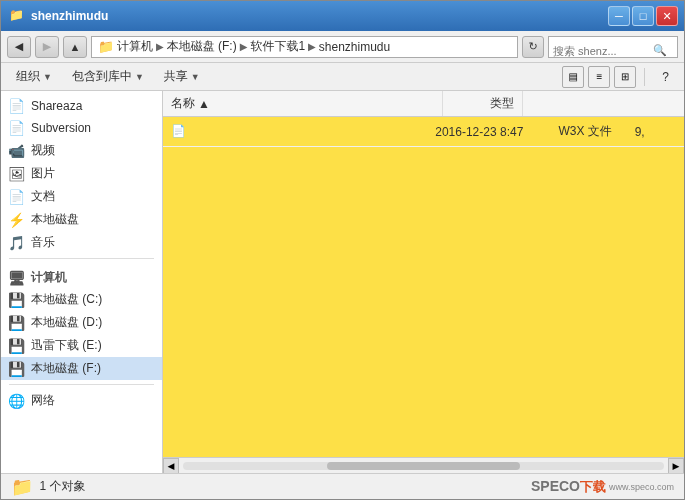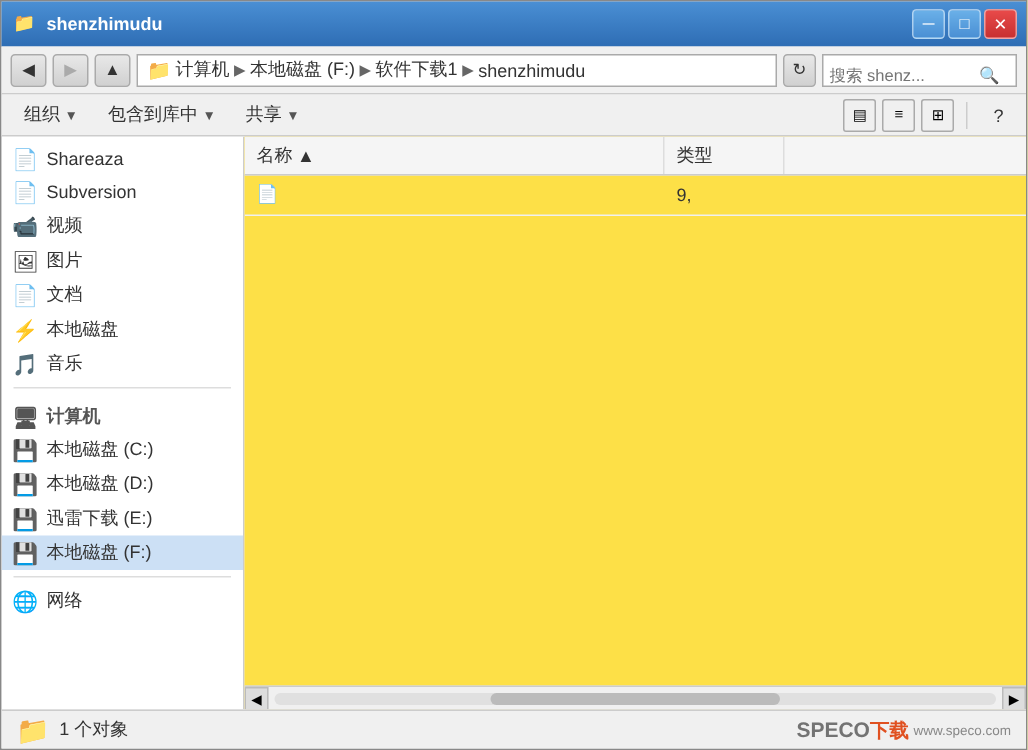--- a/index.html
+++ b/index.html
@@ -266,21 +266,21 @@
       color: #333;
       border-right: 1px solid #ddd;
       cursor: pointer;
       user-select: none;
       display: flex;
       align-items: center;
       gap: 3px;
     }
     .col-name { width: 280px; }
     .col-date { width: 130px; }
-    .col-type { width: 80px; }
+    .col-type { width: 80px; justify-content: flex-end; }
     .col-size { width: 60px; }
     .file-list {
       flex: 1;
       overflow-y: auto;
       overflow-x: hidden;
     }
     .file-row {
       display: flex;
       align-items: center;
       padding: 4px 0;
@@ -502,20 +502,22 @@
         <div class="col-header col-type">
           <span>类型</span>
         </div>
       </div>
 
       <div class="file-list">
         <div class="file-row">
           <div class="file-icon-cell">
             <span class="file-icon">📄</span>
           </div>
+          <div class="file-cell col-date">2016-12-23 8:47</div>
+          <div class="file-cell col-type">W3X 文件</div>
           <div class="file-cell col-size">9,</div>
         </div>
       </div>
 
       <div class="hscroll-bar">
         <div style="width:16px;height:16px;background:#ddd;border:1px solid #bbb;cursor:pointer;display:flex;align-items:center;justify-content:center;font-size:9px;">◀</div>
         <div class="hscroll-track">
           <div class="hscroll-thumb"></div>
         </div>
         <div style="width:16px;height:16px;background:#ddd;border:1px solid #bbb;cursor:pointer;display:flex;align-items:center;justify-content:center;font-size:9px;">▶</div>

